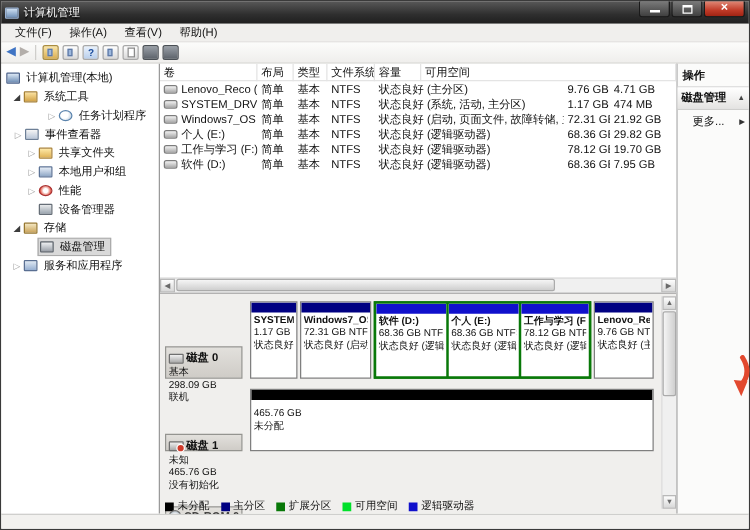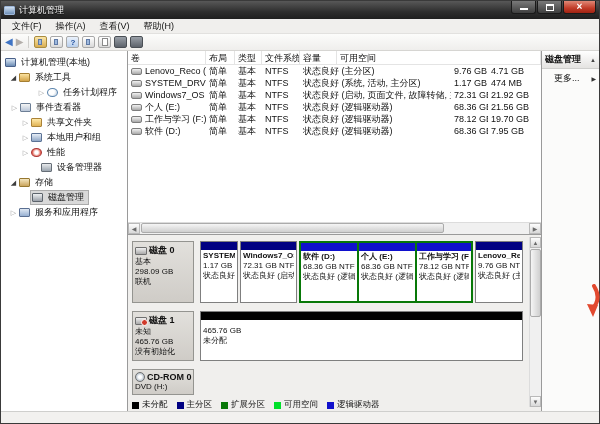--- a/index.html
+++ b/index.html
@@ -72,21 +72,21 @@
   .vt-row { display:flex; height:12px; align-items:center; }
   .vol-ic { display:inline-block; width:11px; height:7px; border:1px solid #7d7d7d; border-radius:2px; background:linear-gradient(#f2f2f2,#a8a8a8); margin-right:3px; vertical-align:middle; }
   .hscroll { position:absolute; left:0; right:0; bottom:0; height:12px; background:#f0f0f0; border-top:1px solid #dcdcdc; display:flex; align-items:center; }
   .sc-btn { width:12px; height:11px; background:linear-gradient(#fdfdfd,#d8d8d8); border:1px solid #b9b9b9; color:#6a6a6a; font-size:6px; display:flex; align-items:center; justify-content:center; }
   .h-track { flex:1; position:relative; height:11px; }
   .h-thumb { position:absolute; left:1px; top:0; height:10px; width:78%; background:linear-gradient(#f5f5f5,#cfcfcf); border:1px solid #ababab; border-radius:2px; }
 
   
   .graph-pane { flex:1 1 auto; position:relative; padding:6px 14px 0 4px; overflow:hidden; }
   .disk-row { display:flex; margin-bottom:8px; }
-  .disk-info { width:62px; flex:0 0 auto; background:linear-gradient(#e2e0dc,#cfccc7); border:1px solid #949490; padding:2px 2px; margin-right:6px; }
+  .disk-info { width:62px; flex:0 0 auto; background:linear-gradient(#e2e0dc,#cfccc7); border:1px solid #949490; padding:2px 2px; margin-right:6px;margin-top:36px; }
   .disk-name { font-weight:bold; font-size:9px; display:flex; align-items:center; gap:2px; white-space:nowrap; }
   .disk-meta { font-size:8px; line-height:10px; white-space:nowrap; }
   .di-ic { width:12px; height:8px; border:1px solid #6f6f6f; border-radius:1px; background:linear-gradient(#f0f0f0,#a9a9a9); position:relative; flex:0 0 auto; }
   .di-ic.warn::after { content:""; position:absolute; right:-2px; bottom:-2px; width:5px; height:5px; border-radius:50%; background:#d03a2a; border:1px solid #fff; }
   .di-ic.cd { border-radius:50%; width:10px; height:10px; background:radial-gradient(circle,#fff 25%,#b9c4ce 70%); }
 
   .strip { display:flex; gap:2px; align-items:stretch; }
   .part { border:1px solid #7f7f7f; background:#fff; display:flex; flex-direction:column; overflow:hidden; }
   .part-bar { height:8px; flex:0 0 auto; }
   .bar-primary { background:#000082; }
@@ -203,21 +203,21 @@
       <div class="tree-row" style="padding-left:20px">
         <span class="tw tw-col">▷</span>
         <span class="t-icon ic-users"></span>
         <span class="tree-label">本地用户和组</span>
       </div>
       <div class="tree-row" style="padding-left:20px">
         <span class="tw tw-col">▷</span>
         <span class="t-icon ic-perf"></span>
         <span class="tree-label">性能</span>
       </div>
-      <div class="tree-row" style="padding-left:39px">
+      <div class="tree-row" style="padding-left:29px">
         <span class="t-icon ic-device"></span>
         <span class="tree-label">设备管理器</span>
       </div>
       <div class="tree-row" style="padding-left:8px">
         <span class="tw tw-exp">◢</span>
         <span class="t-icon ic-storage"></span>
         <span class="tree-label">存储</span>
       </div>
       <div class="tree-row" style="padding-left:29px">
         <span class="tree-sel">
@@ -271,21 +271,21 @@
           <span class="cell c-cap">72.31 GB</span>
           <span class="cell c-free">21.92 GB</span>
         </div>
         <div class="vt-row">
           <span class="cell c-vol"><span class="vol-ic"></span><span>个人 (E:)</span></span>
           <span class="cell c-layout">简单</span>
           <span class="cell c-type">基本</span>
           <span class="cell c-fs">NTFS</span>
           <span class="cell c-status">状态良好 (逻辑驱动器)</span>
           <span class="cell c-cap">68.36 GB</span>
-          <span class="cell c-free">21.56 GB</span>
+          <span class="cell c-free">29.82 GB</span>
         </div>
         <div class="vt-row">
           <span class="cell c-vol"><span class="vol-ic"></span><span>工作与学习 (F:)</span></span>
           <span class="cell c-layout">简单</span>
           <span class="cell c-type">基本</span>
           <span class="cell c-fs">NTFS</span>
           <span class="cell c-status">状态良好 (逻辑驱动器)</span>
           <span class="cell c-cap">78.12 GB</span>
           <span class="cell c-free">19.70 GB</span>
         </div>
@@ -432,20 +432,21 @@
           <span class="sc-btn" style="width:11px">▲</span>
           <span class="v-track">
               <span class="v-thumb"></span>
             </span>
           <span class="sc-btn" style="width:11px">▼</span>
         </div>
       </div>
     </div>
 
     <div class="actions-panel">
+      <div class="ap-header">操作</div>
       <div class="ap-section">
         <span class="lbl">磁盘管理</span>
         <span class="ap-caret">▲</span>
       </div>
       <div class="ap-more">
         <span class="lbl">更多...</span>
         <span class="ap-arrow">▶</span>
       </div>
     </div>
   </div>

